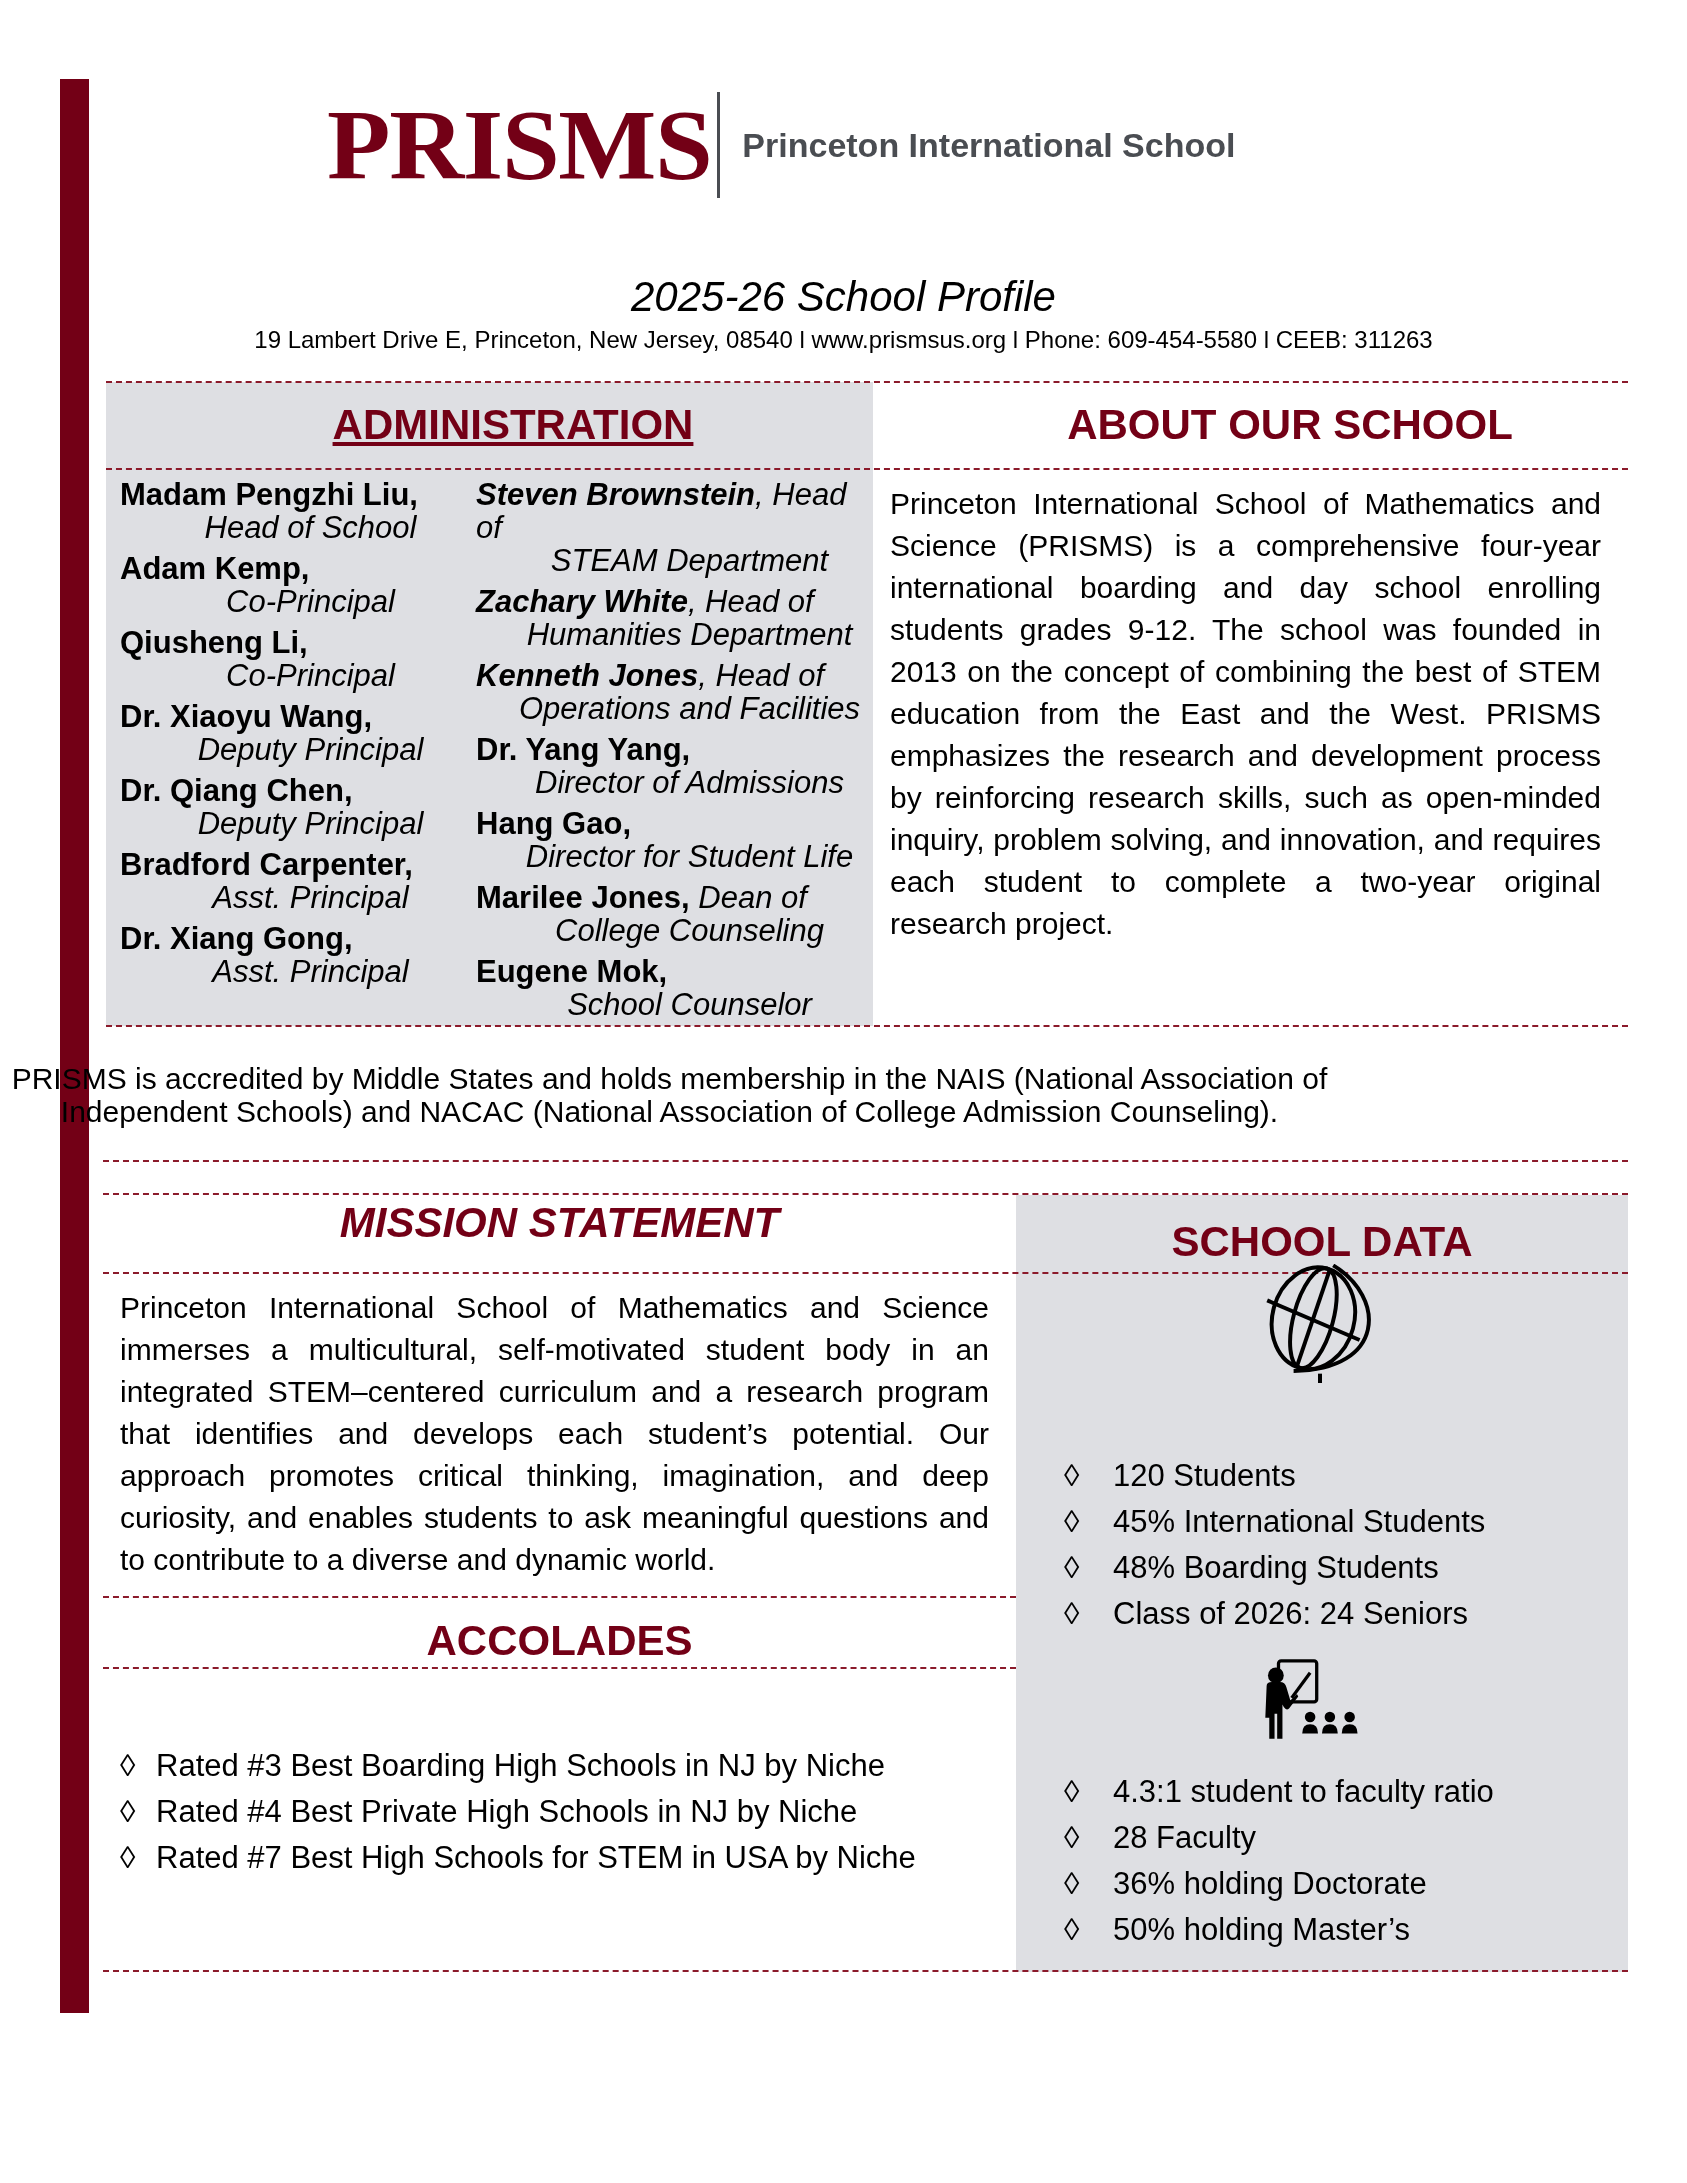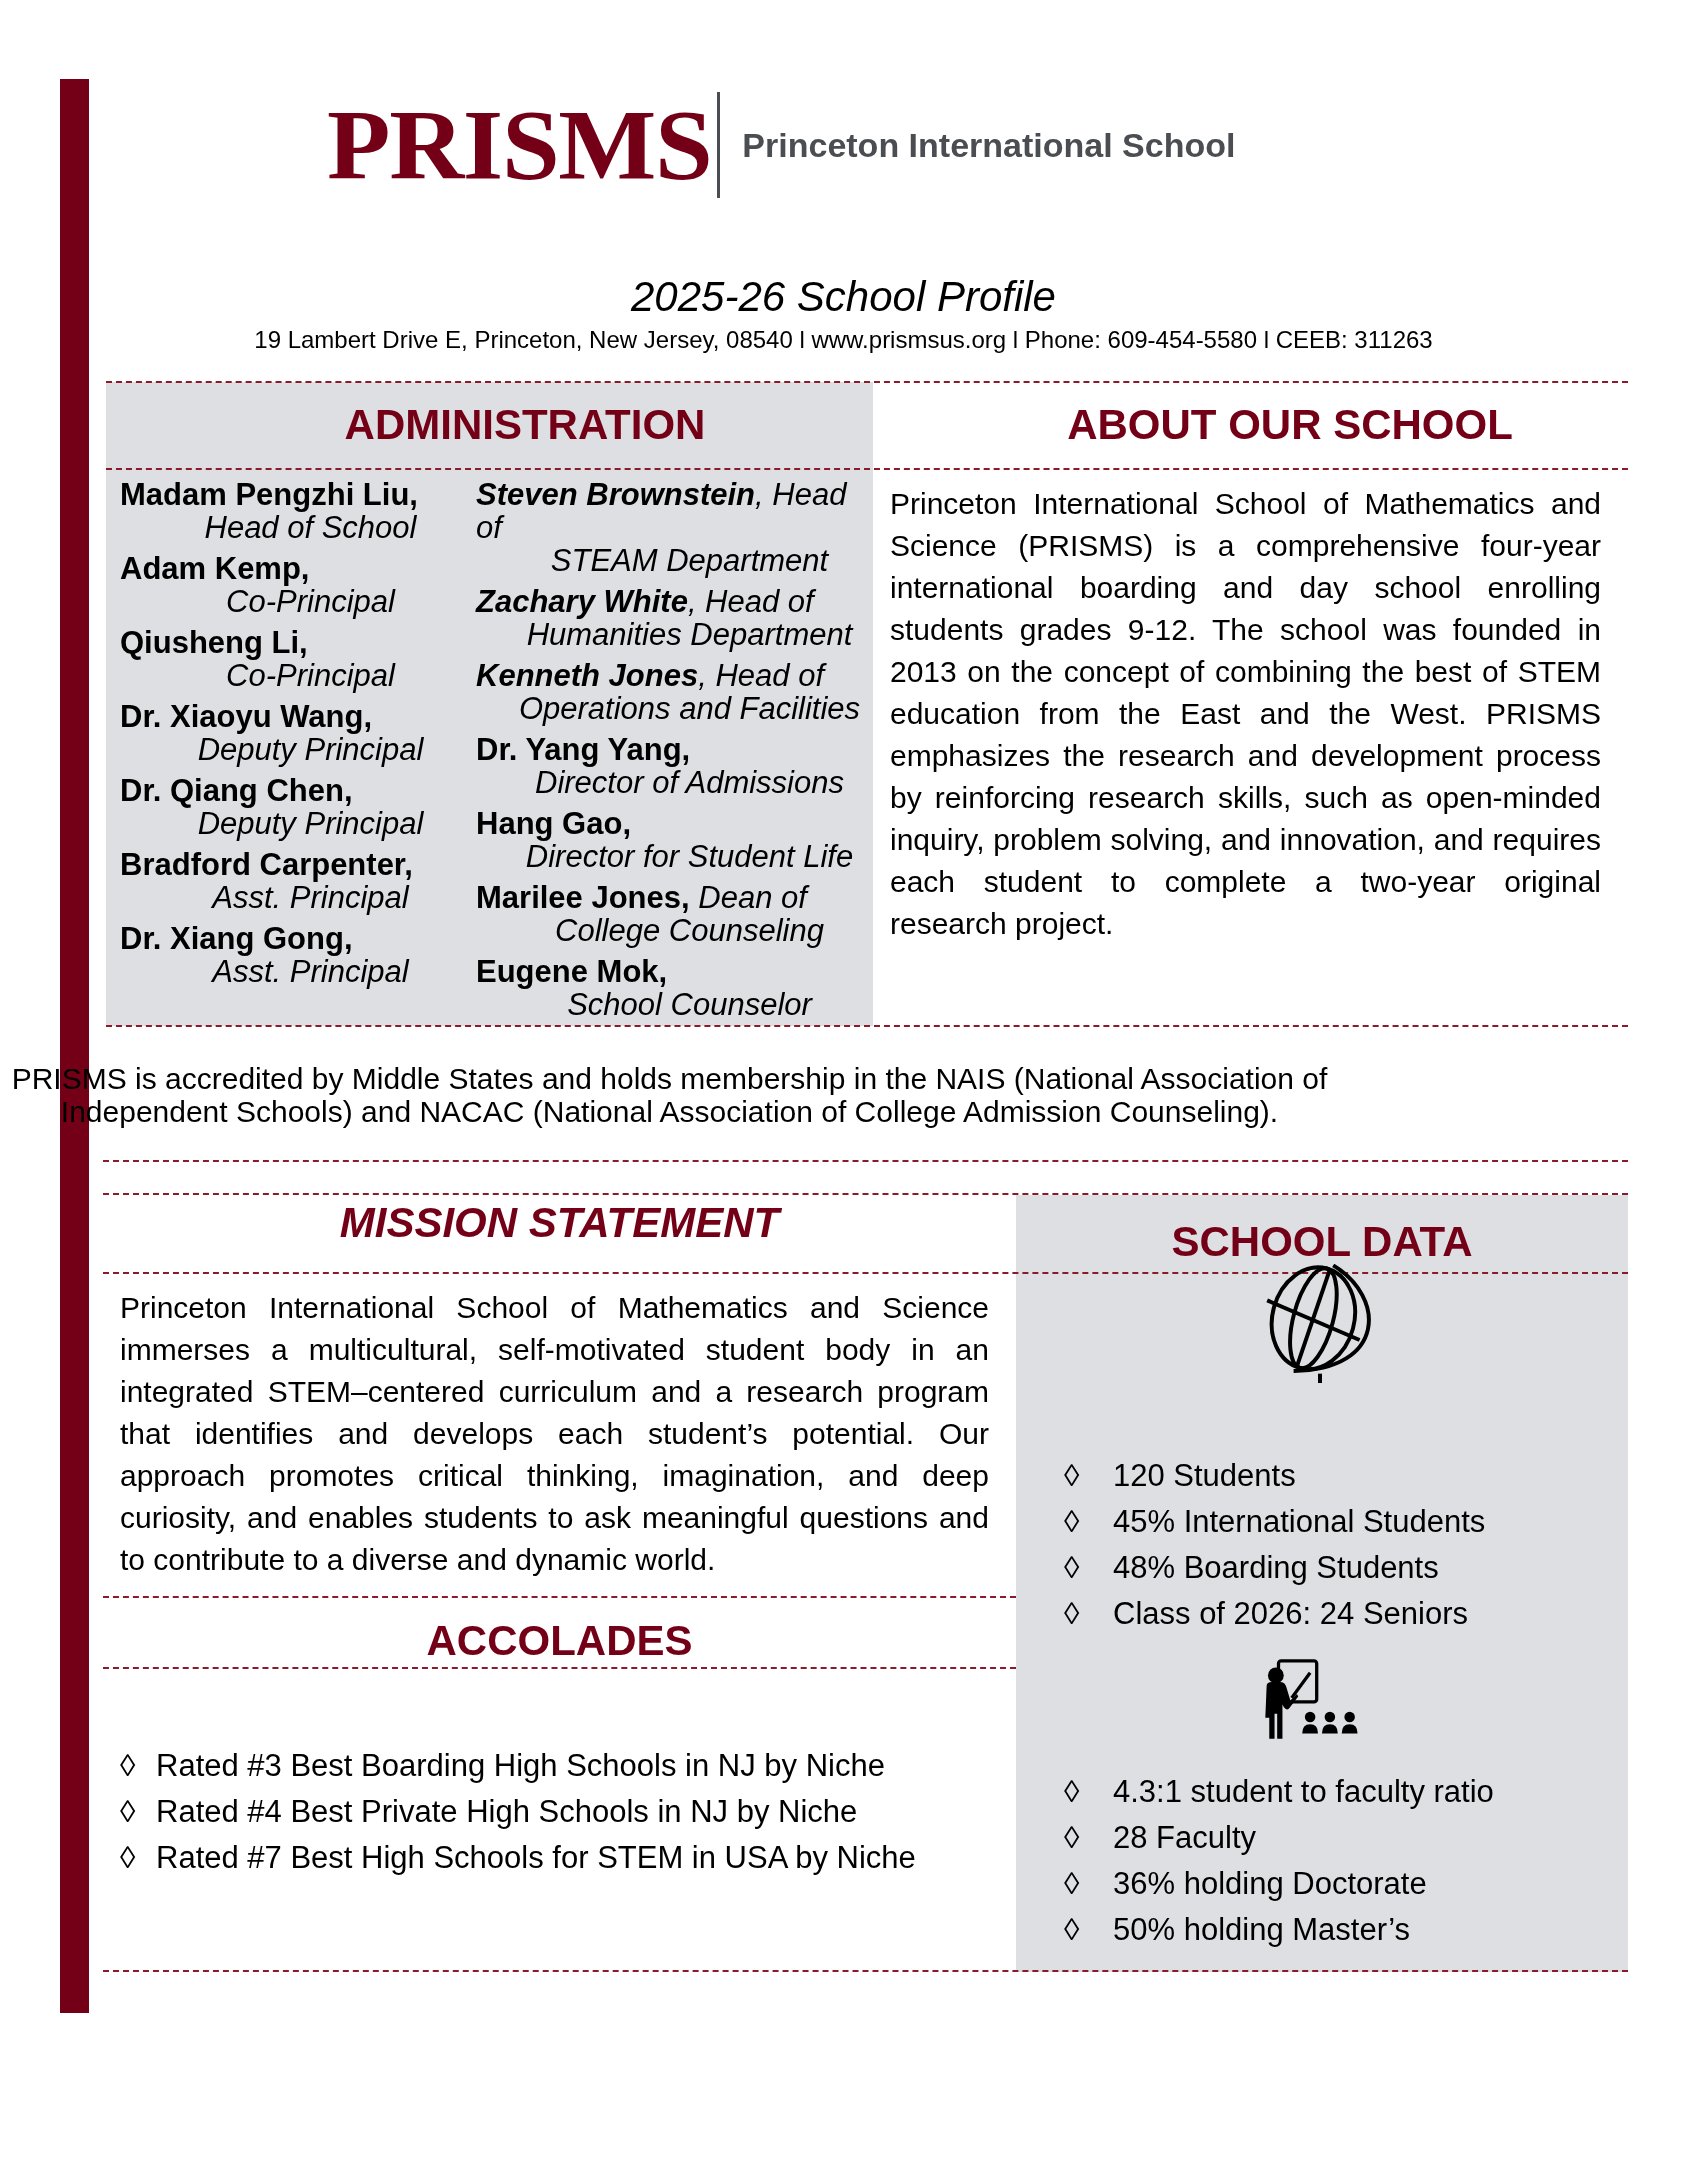--- a/index.html
+++ b/index.html
@@ -42,21 +42,21 @@
 </div>
 
 <div class="title">2025-26 School Profile</div>
 <div class="address">19 Lambert Drive E, Princeton, New Jersey, 08540 l www.prismsus.org l Phone: 609-454-5580 l CEEB: 311263</div>
 
 <div class="gray" style="left:106px;top:382px;width:767px;height:644px;"></div>
 <div class="dash" style="left:106px;top:381px;width:1522px;"></div>
 <div class="dash" style="left:106px;top:468px;width:1522px;"></div>
 <div class="dash" style="left:106px;top:1025px;width:1522px;"></div>
 
-<div class="head" style="left:106px;width:838px;top:404px;">ADMINISTRATION</div>
+<div class="head" style="left:94px;width:838px;top:404px;text-decoration:underline;">ADMINISTRATION</div>
 <div class="head" style="left:901px;width:754px;top:404px;padding-left:12px;">ABOUT OUR SCHOOL</div>
 
 <div class="admin-col" style="left:120px;top:478px;width:344px;">
   <div class="admin-entry"><span class="admin-name">Madam Pengzhi Liu,</span><span class="admin-role">Head of School</span></div>
   <div class="admin-entry"><span class="admin-name">Adam Kemp,</span><span class="admin-role">Co-Principal</span></div>
   <div class="admin-entry"><span class="admin-name">Qiusheng Li,</span><span class="admin-role">Co-Principal</span></div>
   <div class="admin-entry"><span class="admin-name">Dr. Xiaoyu Wang,</span><span class="admin-role">Deputy Principal</span></div>
   <div class="admin-entry"><span class="admin-name">Dr. Qiang Chen,</span><span class="admin-role">Deputy Principal</span></div>
   <div class="admin-entry"><span class="admin-name">Bradford Carpenter,</span><span class="admin-role">Asst. Principal</span></div>
   <div class="admin-entry"><span class="admin-name">Dr. Xiang Gong,</span><span class="admin-role">Asst. Principal</span></div>

